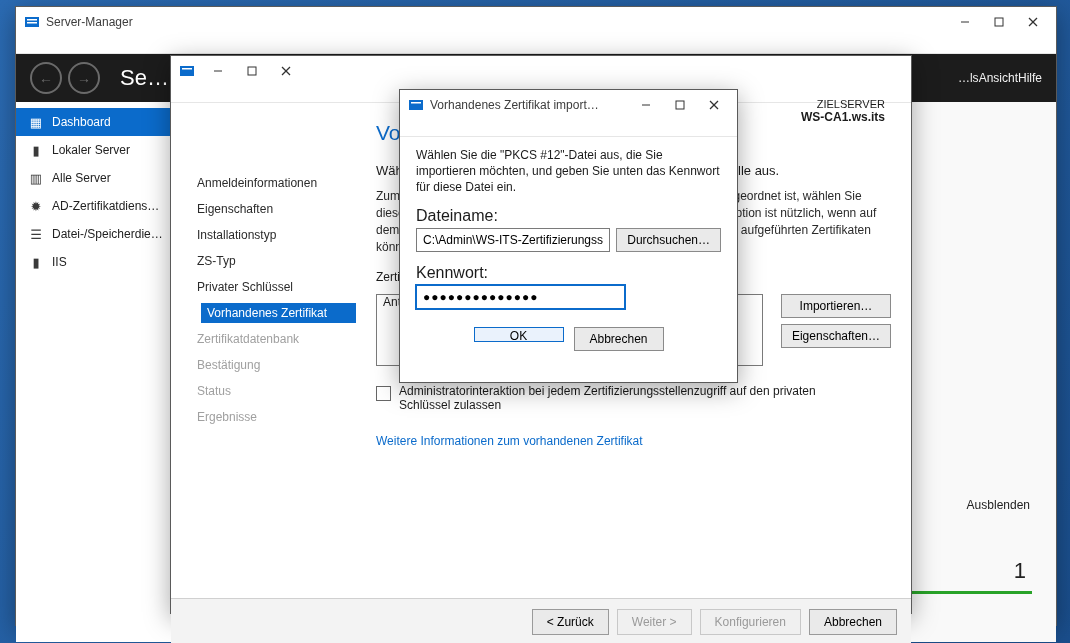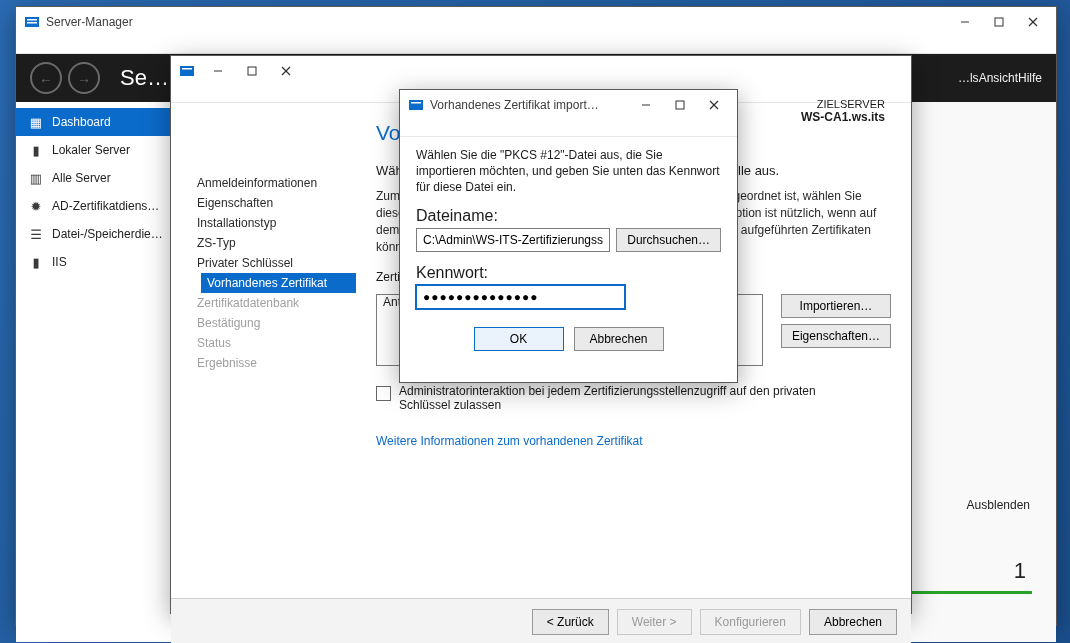--- a/index.html
+++ b/index.html
@@ -28,21 +28,21 @@
   .side-item.active .side-ico{color:#fff}
   .sm-main{flex:1;background:#f9f9f9;position:relative}
   .sm-count{position:absolute;right:30px;bottom:58px;font-size:22px;color:#222}
   .sm-bar{position:absolute;right:24px;bottom:48px;width:160px;height:3px;background:#29a329}
   .sm-hide{position:absolute;right:26px;bottom:130px;color:#222}
 
   
   .cfg{left:170px;top:55px;width:740px;height:557px}
   .cfg .tbar{background:#fff}
   .cfg-body{display:flex;height:calc(100% - 30px - 46px);padding:14px 20px 0 20px;gap:20px}
-  .cfg-steps{width:165px;padding-top:56px;display:flex;flex-direction:column;font-size:12px}
+  .cfg-steps{width:165px;padding-top:56px;display:flex;flex-direction:column;gap:6px;font-size:12px}
   .cfg-steps .step{padding:3px 6px;color:#2b2b2b}
   .cfg-steps .step.sel{background:#0b6bcb;color:#fff}
   .cfg-steps .step.dis{color:#a0a0a0}
   .cfg-content{flex:1;display:flex;flex-direction:column}
   .cfg-h{font-size:21px;color:#0b6bcb;margin:4px 0 18px 0}
   .cfg-dest{position:absolute;right:26px;top:42px;text-align:right}
   .cfg-dest .lab{font-size:11px;font-weight:normal}
   .cfg-dest .val{font-size:12px;font-weight:bold}
   .cfg-sec-h{font-size:13px;margin-bottom:10px}
   .cfg-para{font-size:12px;line-height:17px;color:#2a2a2a;margin-bottom:14px}
@@ -60,21 +60,21 @@
   
   .imp{left:399px;top:89px;width:337px;height:292px}
   .imp .tbar{background:#fff}
   .imp-body{padding:10px 16px 0 16px}
   .imp-p{font-size:12px;line-height:16px;margin-bottom:12px}
   .imp-lab{font-size:16px;margin-bottom:3px}
   .imp-line{display:flex;gap:6px;margin-bottom:12px}
   .imp-in{flex:1;height:22px;border:1px solid #7a7a7a;padding:0 6px;font:inherit}
   .imp-pw{width:195px;height:22px;border:1px solid #0b6bcb;outline:1px solid #0b6bcb;padding:0 6px;font:inherit;letter-spacing:1px}
   .imp-foot{display:flex;gap:10px;justify-content:center;margin-top:18px}
-  .imp-foot .okbtn{width:90px;height:24px;border:1px solid #0b6bcb;background:#eaf2fc;font:inherit}
+  .imp-foot .okbtn{width:90px;height:15px;border:1px solid #0b6bcb;background:#eaf2fc;font:inherit}
   .imp-foot .cancelbtn{width:90px;height:24px;border:1px solid #8a8a8a;background:#eaeaea;font:inherit}
 
   svg{display:block}
 </style>
 </head>
 <body>
 
 <div class="win sm">
   <div class="tbar">
     <span class="ticon">

